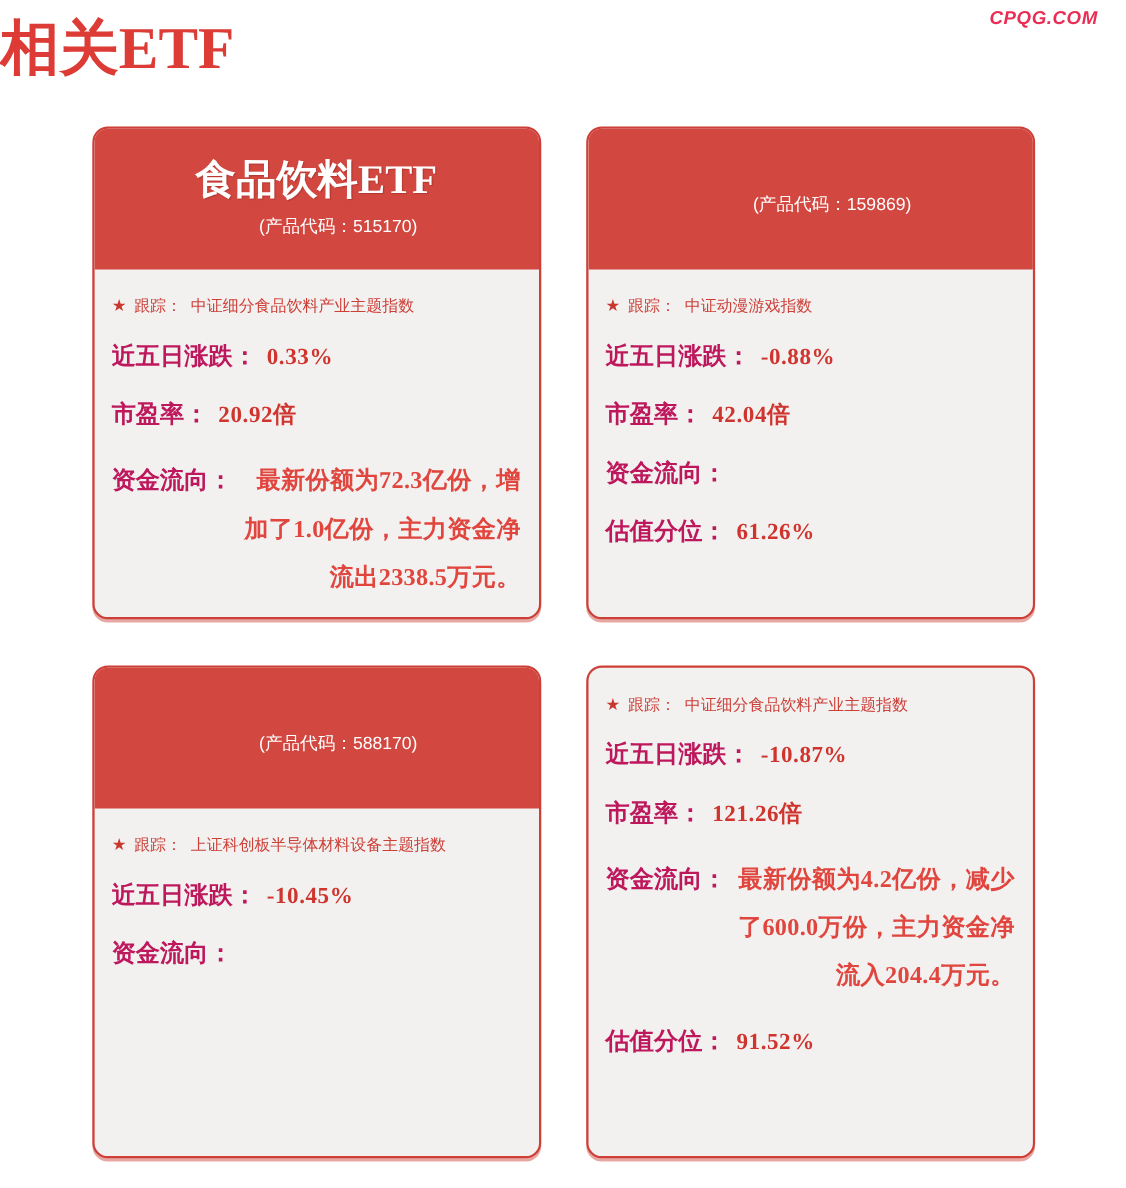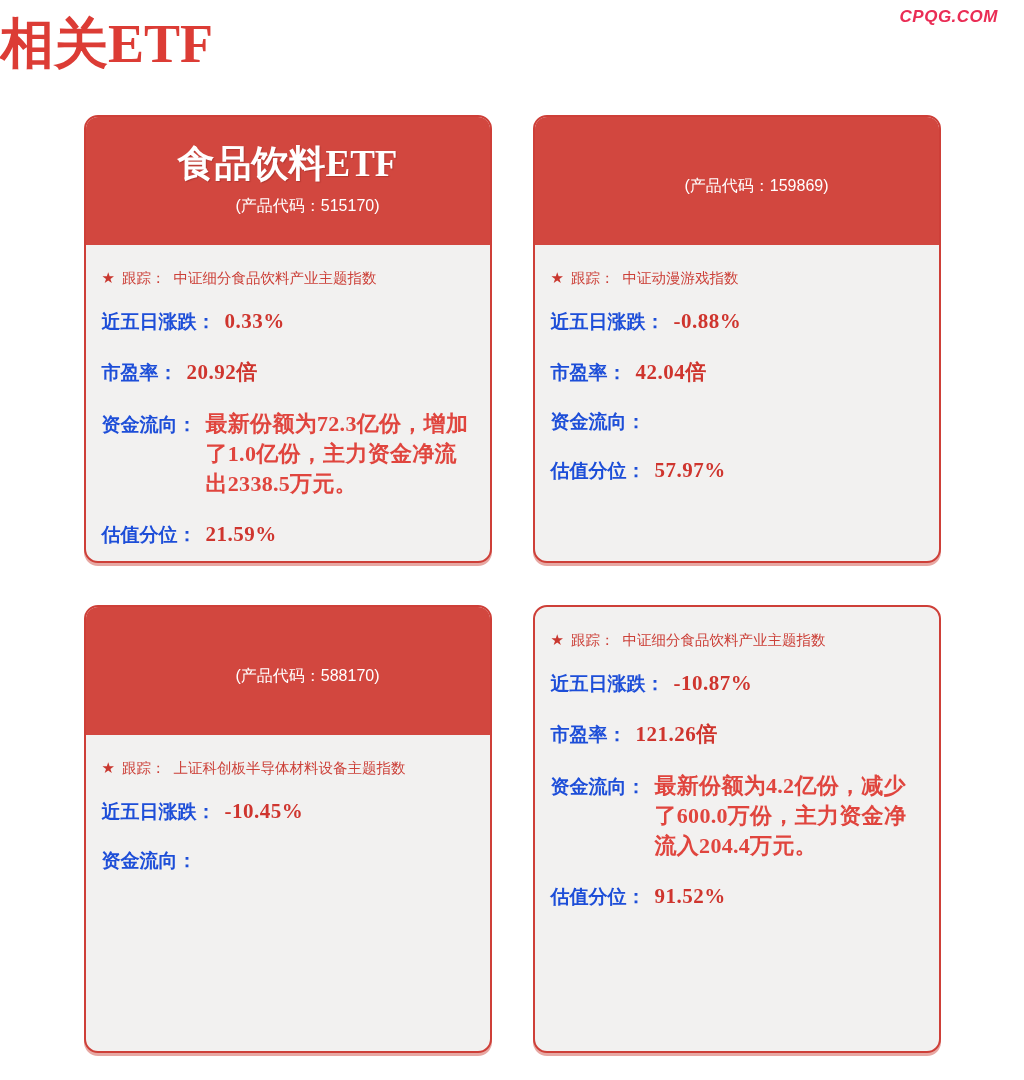--- a/index.html
+++ b/index.html
@@ -76,37 +76,38 @@
     white-space: nowrap;
   }
   .star { font-size: 15px; margin-right: 7px; color: #c9372f; }
   .tracking-label { margin-right: 8px; }
   .row {
     display: flex;
     align-items: baseline;
     margin-bottom: 23px;
   }
   .row-label {
-    font-size: 19px;
-    font-weight: bold;
-    color: #1d4ed8;
+    font-size: 22px;
+    font-weight: bold;
+    color: #be185d;
     white-space: nowrap;
     margin-right: 9px;
     flex: none;
   }
   .row-value {
     font-family: "Liberation Serif", sans-serif;
     font-weight: bold;
     font-size: 21px;
     color: #cf352e;
     letter-spacing: 0.5px;
+    text-align: right;
   }
   .row-value.flow {
     font-size: 22px;
-    line-height: 30px;
+    line-height: 44px;
     color: #e0453e;
     letter-spacing: 0.3px;
   }
 </style>
 </head>
 <body>
 
 <div class="watermark">CPQG.COM</div>
 
 <h1 class="page-title">相关ETF</h1>
@@ -159,21 +160,21 @@
       </div>
       <div class="row">
         <span class="row-label">市盈率：</span>
         <span class="row-value">42.04倍</span>
       </div>
       <div class="row">
         <span class="row-label">资金流向：</span>
       </div>
       <div class="row">
         <span class="row-label">估值分位：</span>
-        <span class="row-value">57.97%</span>
+        <span class="row-value">61.26%</span>
       </div>
     </div>
   </div>
 
   <div class="card">
     <div class="card-header">
       <div class="card-code">(产品代码：588170)</div>
     </div>
     <div class="card-body">
       <div class="tracking-row">

